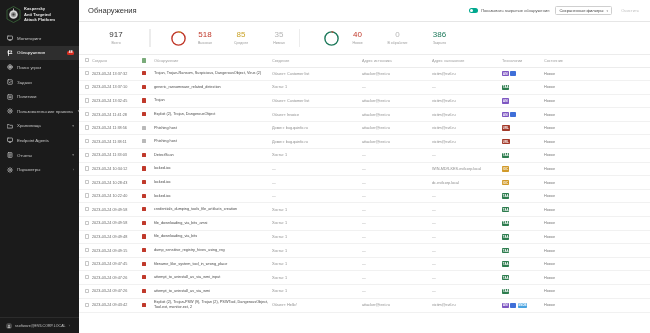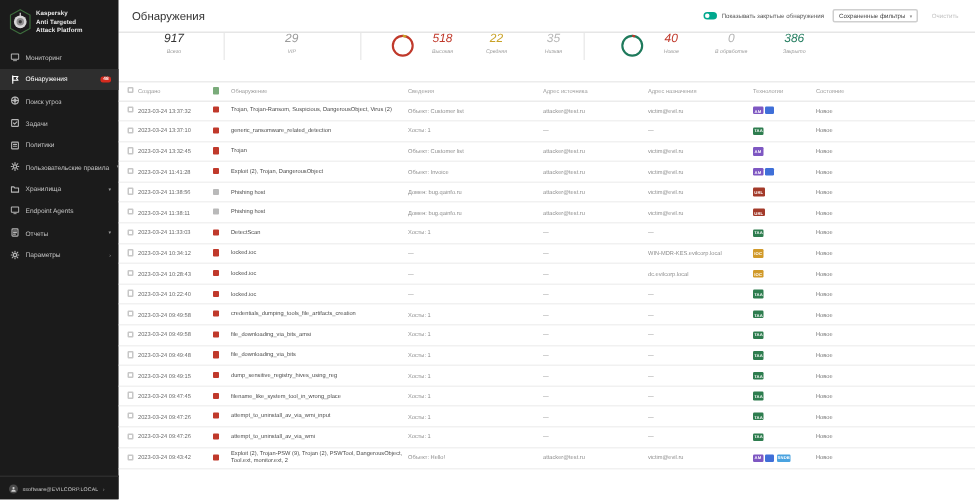--- a/index.html
+++ b/index.html
@@ -145,24 +145,23 @@
     padding: 0 3px;
     cursor: default;
     white-space: nowrap;
   }
 
   
   .stats {
     height: 33px;
     flex: 0 0 33px;
     display: flex;
-    align-items: flex-start;
+    align-items: center;
     border-bottom: 0.5px solid #ececec;
     padding: 0 4px;
-    font-style: italic;
   }
   .stat {
     display: flex;
     flex-direction: column;
     align-items: center;
     justify-content: center;
     min-width: 0;
   }
   .stat-value { font-size: 8px; line-height: 1.05; font-weight: normal; }
   .stat-label { font-size: 3.5px; color: #9b9b9b; margin-top: 1.5px; }
@@ -381,38 +380,34 @@
 
     <div class="ghost-btn">Очистить</div>
   </div>
 
   <div class="stats">
     <div class="stat" style="width:66px">
       <div class="stat-value">917</div>
       <div class="stat-label">Всего</div>
     </div>
     <div class="divider"></div>
-    <div class="stat" style="width:90px">
-      <div class="stat-value" style="color:#9b9b9b">29</div>
-      <div class="stat-label">VIP</div>
-    </div>
     <div class="divider"></div>
 
     <div class="donut" style="margin-left:20px">
       <svg viewBox="0 0 36 36" width="17" height="17">
         <circle cx="18" cy="18" r="14" fill="none" stroke="#c0392b" stroke-width="3"></circle>
         <circle cx="18" cy="18" r="14" fill="none" stroke="#c9a227" stroke-width="3" stroke-dasharray="5 83" stroke-linecap="butt"></circle>
       </svg>
     </div>
     <div class="stat" style="width:36px">
       <div class="stat-value" style="color:#c0392b">518</div>
       <div class="stat-label">Высокая</div>
     </div>
     <div class="stat" style="width:36px">
-      <div class="stat-value" style="color:#c9a227">22</div>
+      <div class="stat-value" style="color:#c9a227">85</div>
       <div class="stat-label">Средняя</div>
     </div>
     <div class="stat" style="width:40px">
       <div class="stat-value" style="color:#b5b5b5">35</div>
       <div class="stat-label">Низкая</div>
     </div>
     <div class="divider"></div>
 
     <div class="donut" style="margin-left:23px">
       <svg viewBox="0 0 36 36" width="17" height="17">

